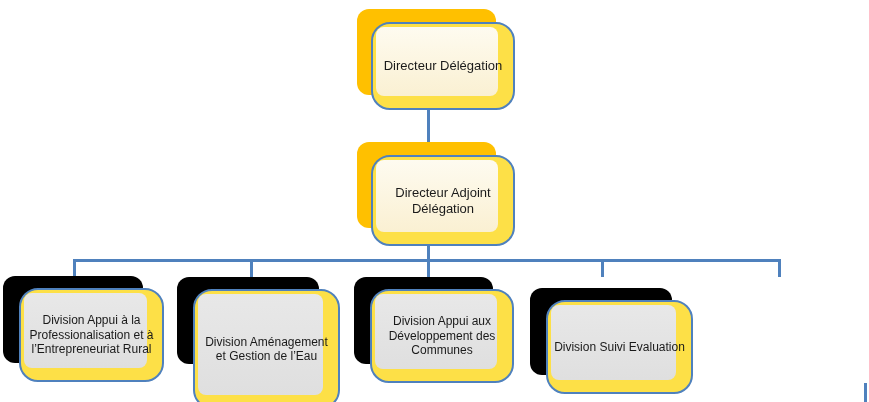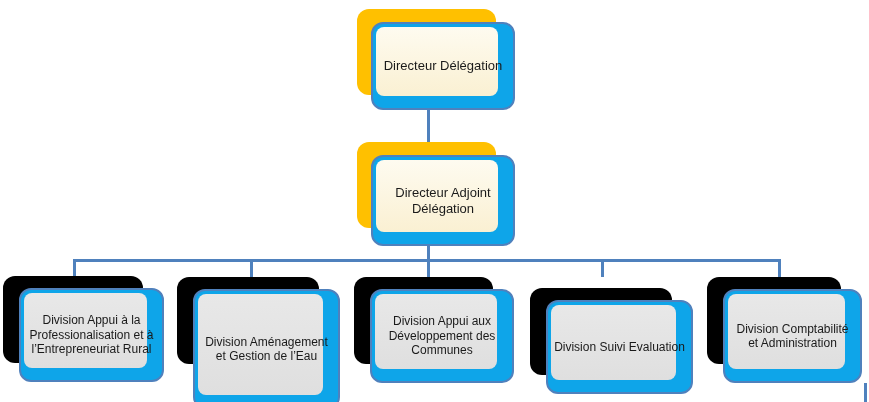--- a/index.html
+++ b/index.html
@@ -8,22 +8,22 @@
     font-family:"Liberation Sans", sans-serif; overflow:hidden;
   }
   .node { position:absolute; }
   .shadow {
     position:absolute; border-radius:12px; height:87px;
     width:calc(100% - 5px);
   }
   .node.gold .shadow { background:var(--gold,#FFC000); left:-14px; top:-13px; height:86px; }
   .node.dark .shadow { background:var(--shadow-black,#000000); left:-16px; top:-12px; }
   .front {
-    position:absolute; inset:0; box-sizing:border-box; background:#0ea5e9;
-    border:2.5px solid var(--blue,#4F81BD); border-radius:12px;
+    position:absolute; inset:0; box-sizing:border-box; background:#fde047;
+    border:2.5px solid var(--blue,#4F81BD); border-radius:19px;
   }
   .fillblock {
     position:absolute; left:3px; top:3px; right:15px; bottom:12px;
     border-radius:8px;
   }
   .node.gold .fillblock {
     background:linear-gradient(180deg, #FEFBF0 0%, var(--cream,#FAF0D2) 100%);
   }
   .node.dark .fillblock {
     background:linear-gradient(180deg, #E8E8E8 0%, var(--gray,#DFDFDF) 100%);
@@ -92,21 +92,14 @@
   </div>
 
   <div class="node dark" style="left:546px; top:300px; width:147px; height:94px;">
     <div class="shadow"></div>
     <div class="front">
       <div class="fillblock"></div>
       <div class="label">Division Suivi Evaluation</div>
     </div>
   </div>
 
-  <div class="node dark" style="left:723px; top:289px; width:139px; height:94px;">
-    <div class="shadow"></div>
-    <div class="front">
-      <div class="fillblock"></div>
-      <div class="label">Division Comptabilité et Administration</div>
-    </div>
-  </div>
 
 </div>
 
 </body></html>

